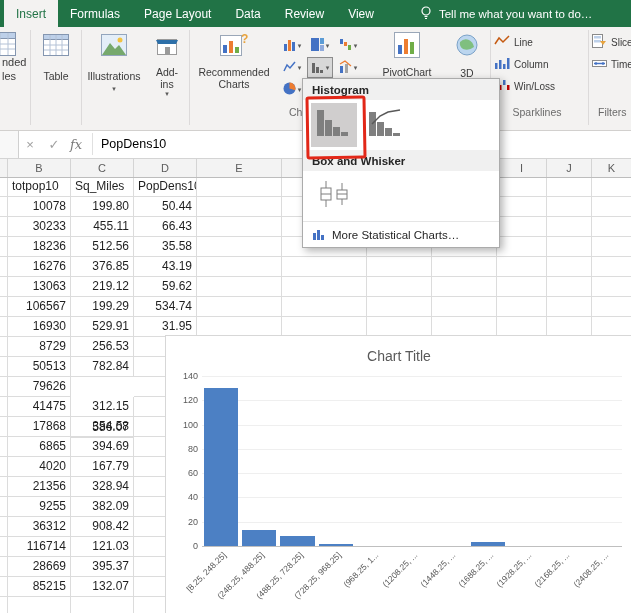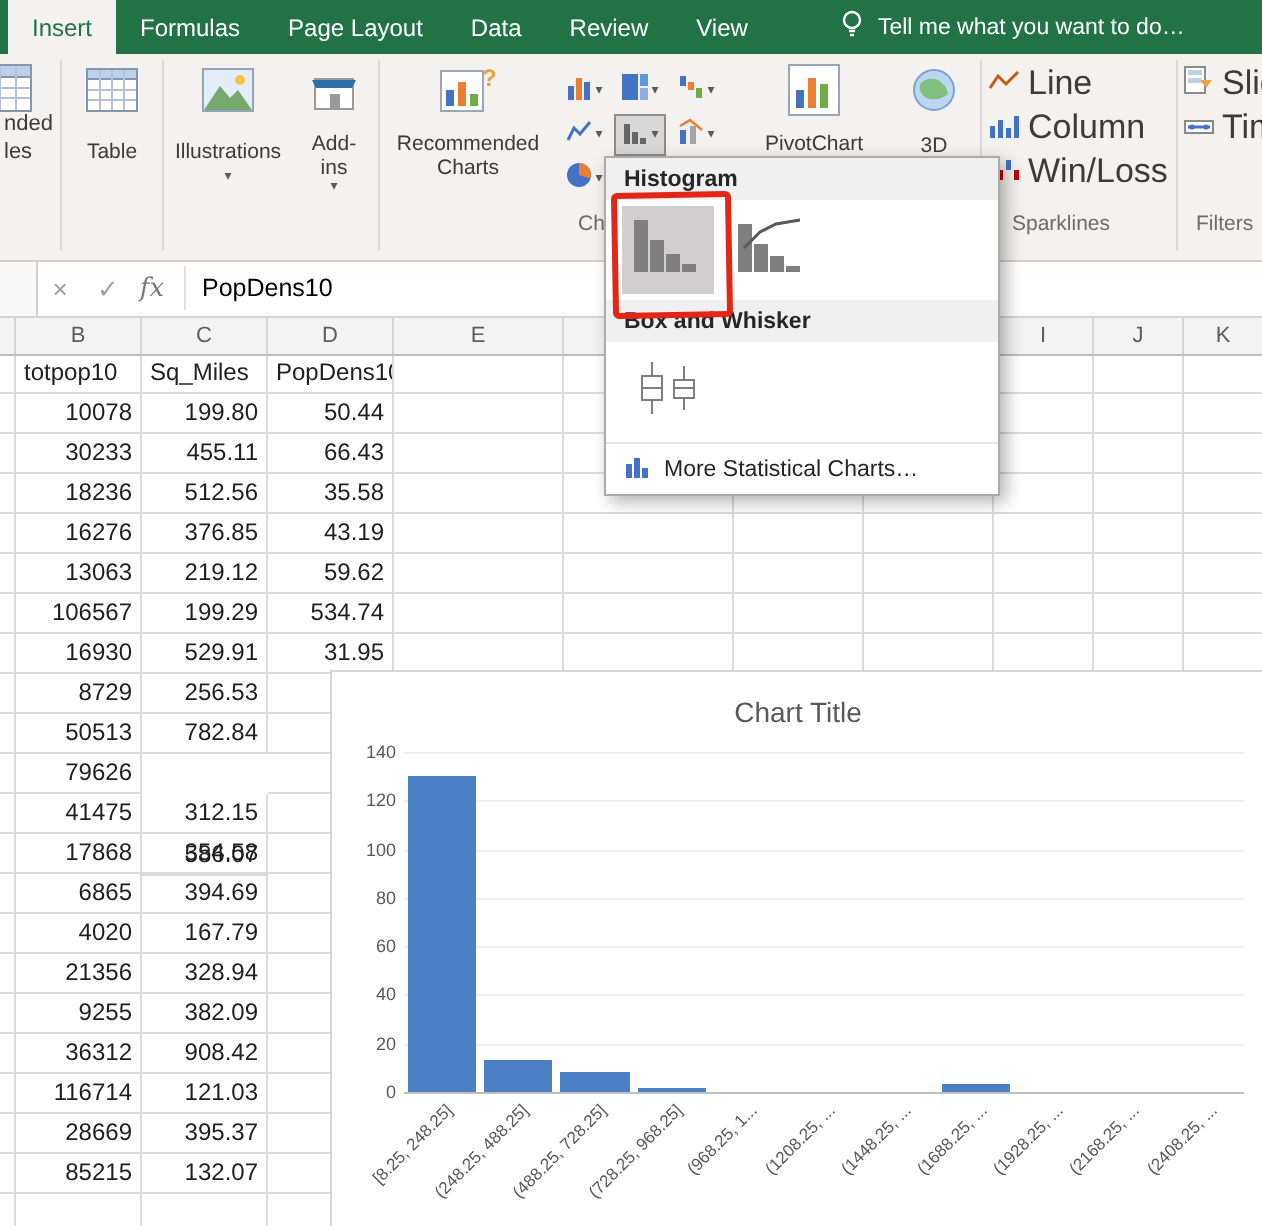--- a/index.html
+++ b/index.html
@@ -25,21 +25,21 @@
   .frag{position:absolute;left:2px;top:28px;font-size:11px;color:#3b3b3b;line-height:14px;}
   .frag-icon{position:absolute;left:-8px;top:5px;}
   .grouplabel{position:absolute;top:79px;font-size:10.5px;color:#6b6b6b;white-space:nowrap;}
 
   #mini-charts{position:absolute;left:279px;top:8px;display:grid;
                grid-template-columns:26px 26px 26px;grid-auto-rows:21px;gap:1px 2px;}
   .mi{display:flex;align-items:center;justify-content:center;gap:2px;}
   .mi.pressed{background:#d8d8d8;border:1px solid #8c8c8c;}
 
   #spark{position:absolute;left:494px;top:4px;}
-  .sprow{display:flex;align-items:center;gap:4px;height:22px;font-size:17px;color:#3b3b3b;white-space:nowrap;}
+  .sprow{display:flex;align-items:center;gap:4px;height:22px;font-size:10px;color:#3b3b3b;white-space:nowrap;}
   #filters-col{position:absolute;left:592px;top:4px;width:39px;overflow:hidden;}
 
   
   .fbar{position:absolute;left:0;top:130px;width:631px;height:28px;background:#fff;
         border-bottom:1px solid #d4d4d4;z-index:3;}
   .namebox-rem{position:absolute;left:0;top:0;width:18px;height:28px;background:#f8f8f8;border-right:1px solid #d0d0d0;}
   .fbtn{position:absolute;top:0;height:28px;display:flex;align-items:center;justify-content:center;
         width:20px;color:#a0a0a0;font-size:13px;}
   .fx{font-family:"DejaVu Serif",serif;font-style:italic;color:#7a7a7a;}
   .fdiv{position:absolute;left:92px;top:3px;height:22px;width:1px;background:#e0e0e0;}
@@ -297,21 +297,21 @@
       <div class="sprow">
         <span><svg width="16" height="12">
               <rect x="1" y="1" width="2.5" height="5" fill="#4472c4"></rect>
               <rect x="5" y="6" width="2.5" height="5" fill="#c00000"></rect>
               <rect x="9" y="1" width="2.5" height="5" fill="#4472c4"></rect>
               <rect x="13" y="6" width="2.5" height="5" fill="#c00000"></rect>
             </svg></span>
         <span>Win/Loss</span>
       </div>
     </div>
-    <div class="grouplabel" style="left:506px;width:86px;">Sparklines</div>
+    <div class="grouplabel" style="left:494px;width:86px;text-align:center">Sparklines</div>
 
     <div class="vsep" style="left:588px"></div>
 
     <div id="filters-col">
       <div class="sprow">
         <span><svg width="15" height="14">
               <rect x="0.5" y="0.5" width="10" height="13" fill="#fff" stroke="#8a8a8a"></rect>
               <rect x="2" y="2" width="7" height="2.5" fill="#bdd0e9"></rect>
               <rect x="2" y="6" width="7" height="2.5" fill="#bdd0e9"></rect>
               <path d="M8 7 L14 7 L11 11 Z" fill="#e8a33d"></path>

